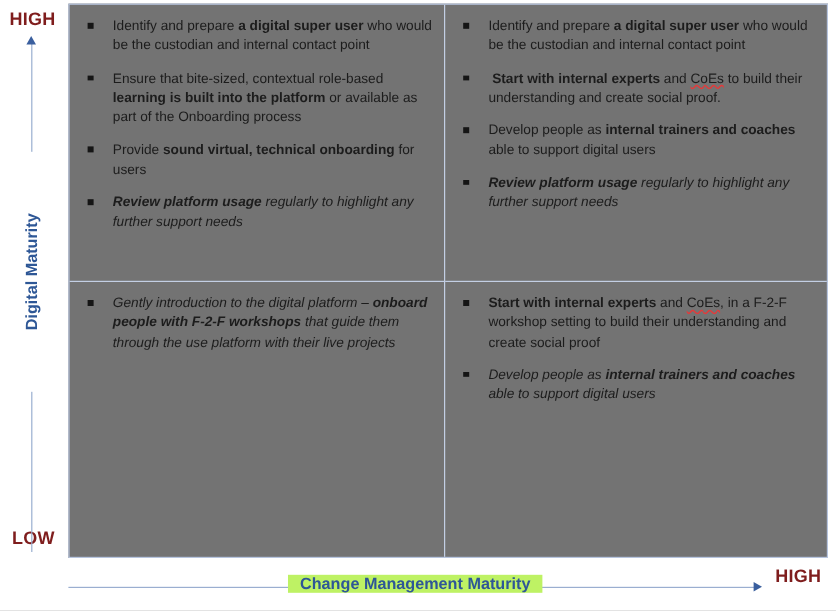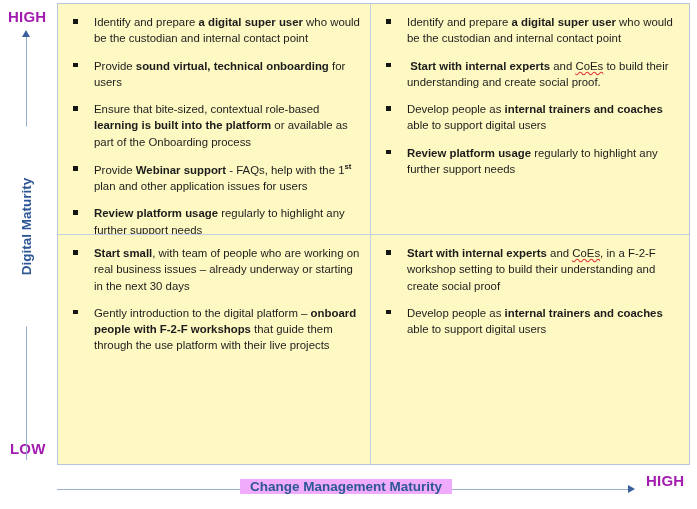--- a/index.html
+++ b/index.html
@@ -13,21 +13,21 @@
     font-family: "Liberation Sans", sans-serif;
     overflow: hidden;
     position: relative;
   }
 
   
   .corner-label {
     position: absolute;
     font-size: 15px;
     font-weight: bold;
-    color: #a21caf;
+    color: #7f1d1d;
     letter-spacing: 0.2px;
     white-space: nowrap;
   }
   #label-high-top   { left: 8px;  top: 8px; }
   #label-low-left   { left: 10px; top: 440px; }
   #label-high-right { left: 646px; top: 472px; }
 
   
   .v-axis {
     position: absolute;
@@ -94,38 +94,38 @@
     border-left: 7px solid #3a5f9e;
   }
   .h-axis-text {
     position: absolute;
     left: 50%;
     top: -1px;
     transform: translateX(-50%);
     font-size: 13.5px;
     font-weight: bold;
     color: #2e5796;
-    background: #f0abfc;
+    background: #bef264;
     padding: 0 10px;
     white-space: nowrap;
   }
 
   
   .matrix {
     position: absolute;
     left: 57px;
     top: 3px;
     width: 633px;
     height: 462px;
     border: 1.5px solid #b6c4de;
     box-sizing: border-box;
     display: grid;
     grid-template-columns: 313px 1fr;
     grid-template-rows: 231px 1fr;
-    background: #fef9c3;
+    background: #737373;
   }
   .quadrant {
     box-sizing: border-box;
     padding: 10px 8px 6px 6px;
     overflow: hidden;
   }
   .q-tl { border-right: 1.2px solid #c3cfe4; border-bottom: 1.2px solid #c3cfe4; }
   .q-tr { border-bottom: 1.2px solid #c3cfe4; }
   .q-bl { border-right: 1.2px solid #c3cfe4; }
   .q-br { }
@@ -137,21 +137,21 @@
     padding: 0;
   }
   ul.bullets > li {
     position: relative;
     padding-left: 30px;
     margin-bottom: 11px;
     font-size: 11.4px;
     line-height: 1.43;
     color: #1c1c1c;
   }
-  ul.bullets > li:last-child { margin-bottom: 0; }
+  ul.bullets > li:last-child { margin-bottom: 0; font-style: italic; }
   ul.bullets > li::before {
     content: "";
     position: absolute;
     left: 9px;
     top: 5px;
     width: 4.5px;
     height: 4.5px;
     background: #151515;
   }
   b { font-weight: bold; }
@@ -179,37 +179,35 @@
 <div class="h-axis">
   <div class="h-axis-line"></div>
   <div class="h-axis-arrow"></div>
   <div class="h-axis-text">Change Management Maturity</div>
 </div>
 
 <div class="matrix">
   <div class="quadrant q-tl">
     <ul class="bullets">
         <li>Identify and prepare <b>a digital super user</b> who would be the custodian and internal contact point</li>
+        <li>Ensure that bite-sized, contextual role-based <b>learning is built into the platform</b> or available as part of the Onboarding process</li>
         <li>Provide <b>sound virtual, technical onboarding</b> for users</li>
-        <li>Ensure that bite-sized, contextual role-based <b>learning is built into the platform</b> or available as part of the Onboarding process</li>
-        <li>Provide <b>Webinar support</b> - FAQs, help with the 1<span class="sup">st</span> plan and other application issues for users</li>
         <li><b>Review platform usage</b> regularly to highlight any further support needs</li>
       </ul>
   </div>
   <div class="quadrant q-tr">
     <ul class="bullets">
         <li>Identify and prepare <b>a digital super user</b> who would be the custodian and internal contact point</li>
         <li><b>&nbsp;Start with internal experts</b> and <span class="misspelled">CoEs</span> to build their understanding and create social proof.</li>
         <li>Develop people as <b>internal trainers and coaches</b> able to support digital users</li>
         <li><b>Review platform usage</b> regularly to highlight any further support needs</li>
       </ul>
   </div>
   <div class="quadrant q-bl">
     <ul class="bullets">
-        <li><b>Start small</b>, with team of people who are working on real business issues – already underway or starting in the next 30 days</li>
         <li>Gently introduction to the digital platform – <b>onboard people with F-2-F workshops</b> that guide them through the use platform with their live projects</li>
       </ul>
   </div>
   <div class="quadrant q-br">
     <ul class="bullets">
         <li><b>Start with internal experts</b> and <span class="misspelled">CoEs</span>, in a F-2-F workshop setting to build their understanding and create social proof</li>
         <li>Develop people as <b>internal trainers and coaches</b> able to support digital users</li>
       </ul>
   </div>
 </div>

